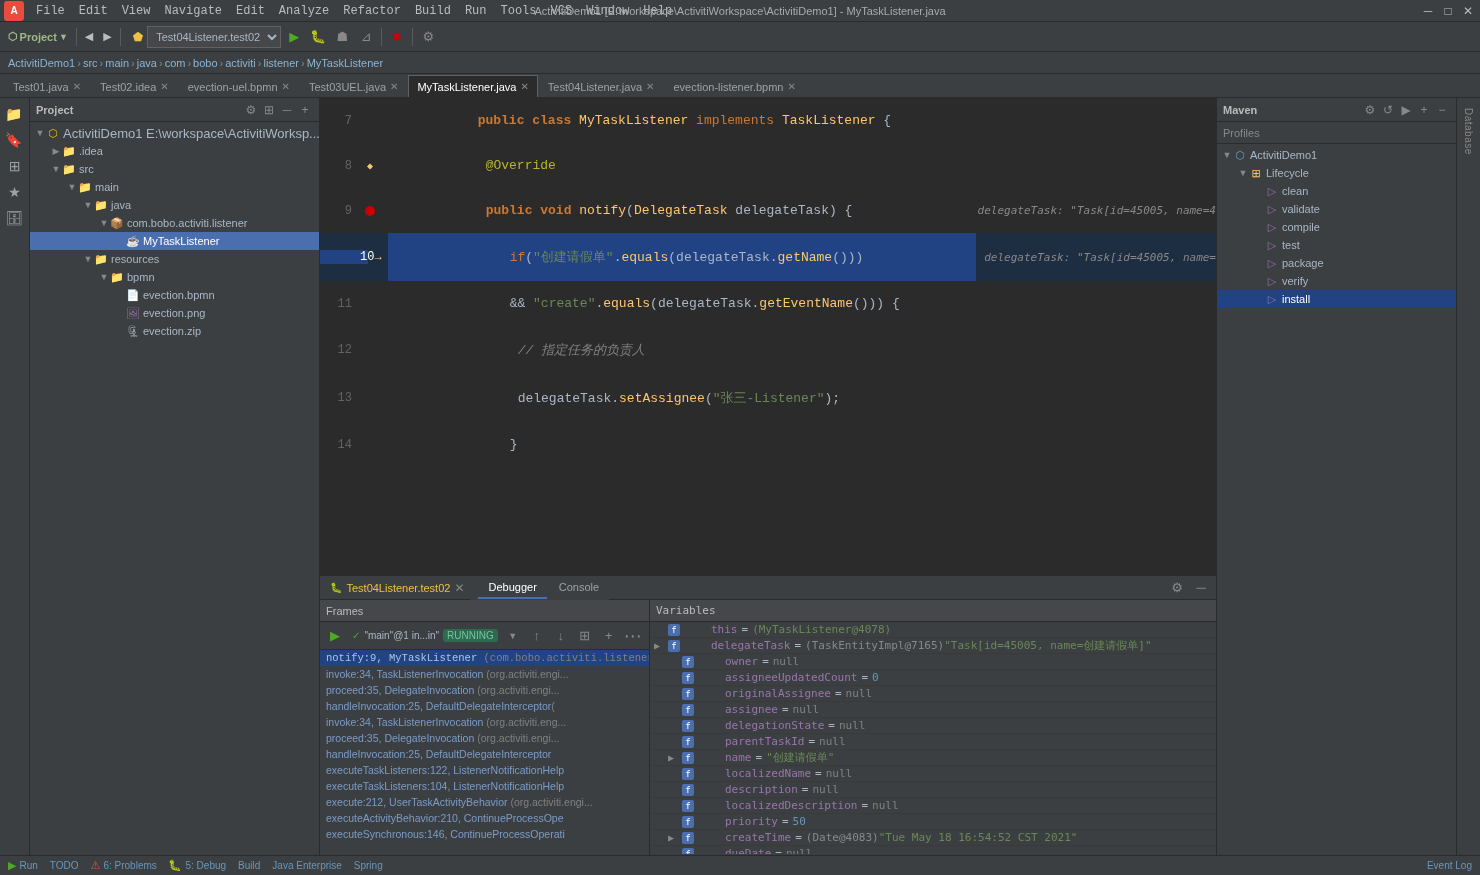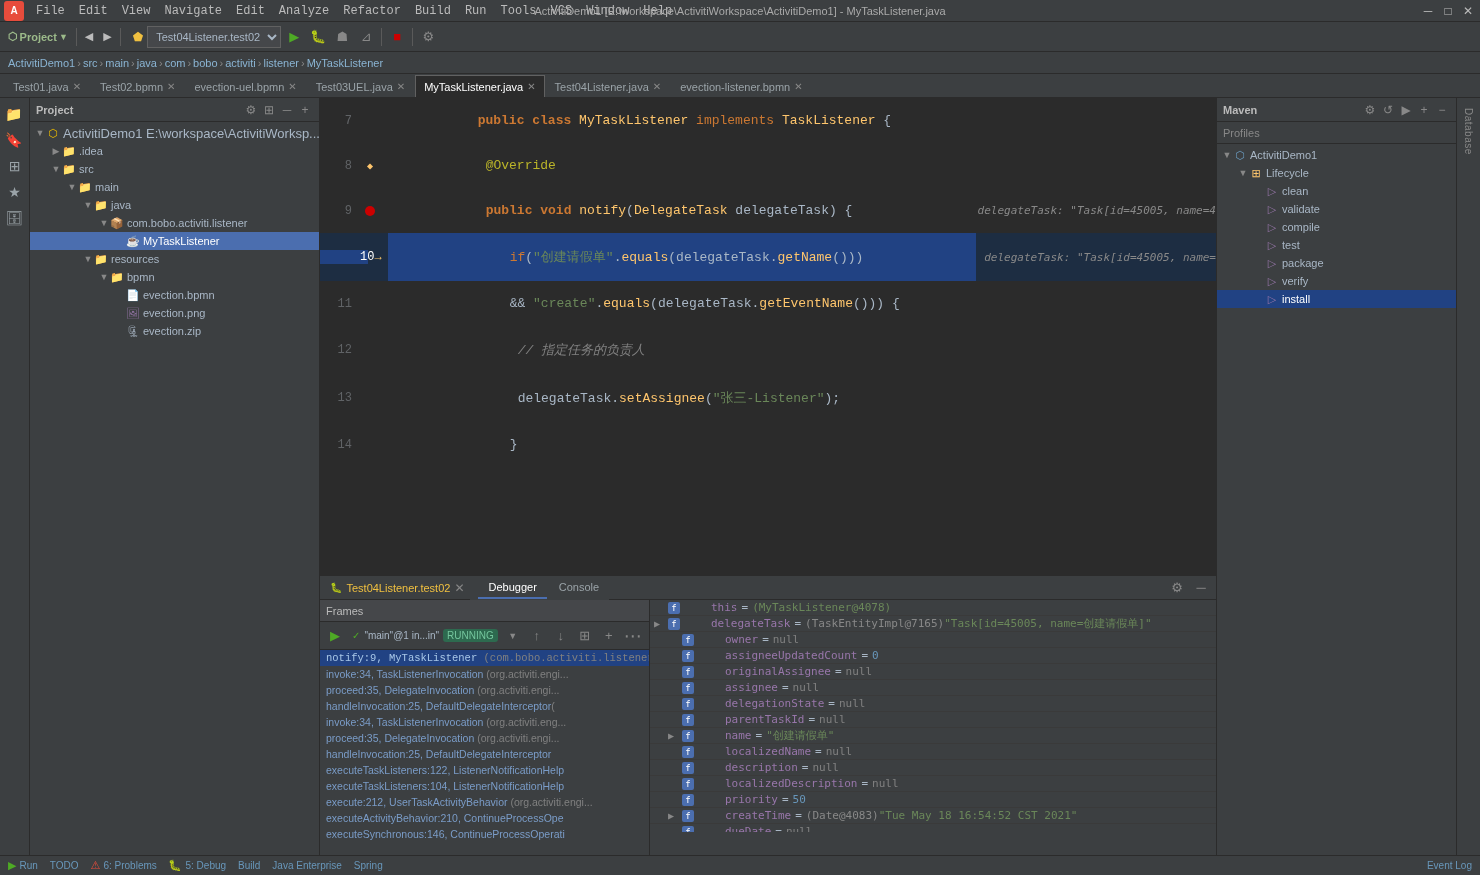--- a/index.html
+++ b/index.html
@@ -608,21 +608,21 @@
   <span class="breadcrumb-sep">›</span>
   <span class="breadcrumb-item">MyTaskListener</span>
 </div>
 
 <div class="tab-bar">
   <div class="tab">
     <span>Test01.java</span>
     <span class="tab-close">✕</span>
   </div>
   <div class="tab">
-    <span>Test02.bpmn</span>
+    <span>Test02.idea</span>
     <span class="tab-close">✕</span>
   </div>
   <div class="tab">
     <span>evection-uel.bpmn</span>
     <span class="tab-close">✕</span>
   </div>
   <div class="tab">
     <span>Test03UEL.java</span>
     <span class="tab-close">✕</span>
   </div>
@@ -881,20 +881,23 @@
               <span>executeActivityBehavior:210, ContinueProcessOpe</span>
             </div>
             <div class="frame-item">
               <span>executeSynchronous:146, ContinueProcessOperati</span>
             </div>
 
           </div>
         </div>
 
         <div class="debug-variables">
+          <div class="var-header">
+            <span>Variables</span>
+          </div>
           <div style="overflow-y:auto;height:calc(280px - 24px - 24px);">
 
             <div class="var-row">
               <span class="var-expand"> </span>
               <span class="f-badge">f</span>
               <span class="var-name">this</span>
               <span class="var-eq">=</span>
               <span class="var-val">(MyTaskListener@4078)</span>
             </div>
 

